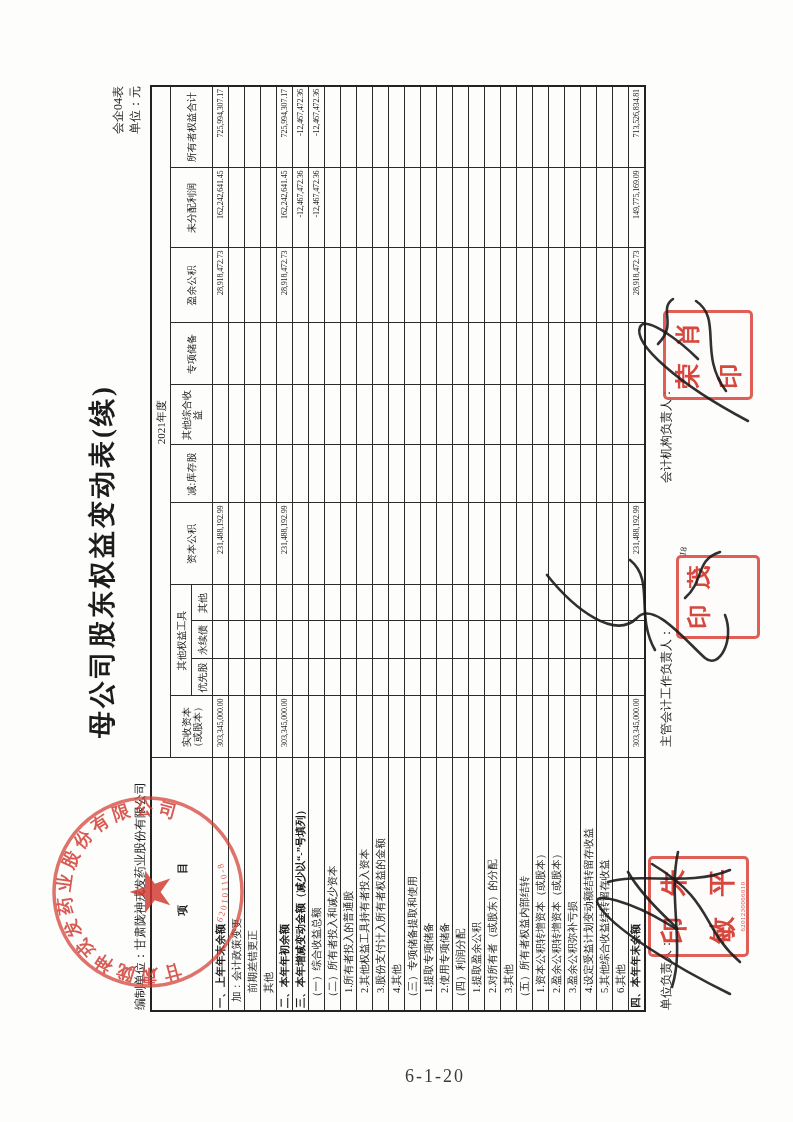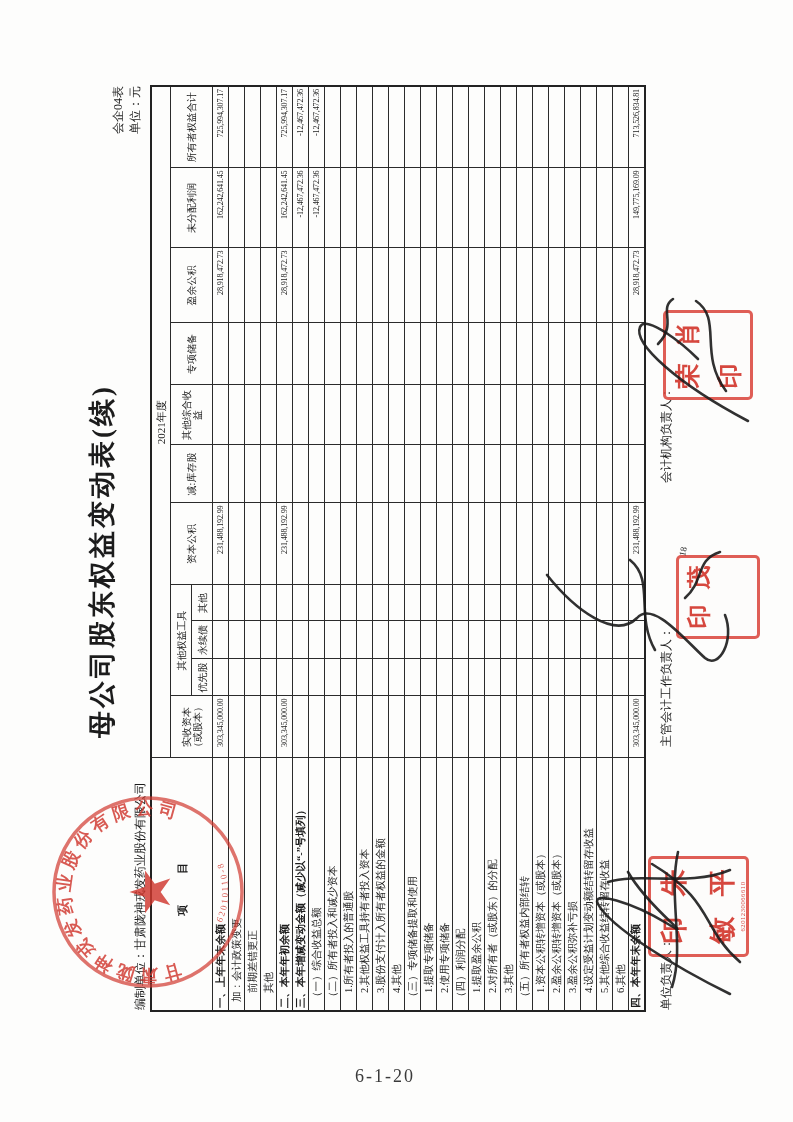--- a/index.html
+++ b/index.html
@@ -21,21 +21,21 @@
                   white-space:normal;vertical-align:middle;}
   .item-h{font-size:13px;font-weight:bold;letter-spacing:10px;text-align:center;vertical-align:middle;}
   tbody tr{height:16px;}
   .row-label{font-size:10.5px;text-align:left;white-space:nowrap;}
   .row-label.b{font-weight:bold;}
   .ind1{padding-left:8px;}
   .ind2{padding-left:17px;}
   .num{font-size:8.2px;text-align:right;white-space:nowrap;letter-spacing:-0.2px;}
   .footer-label{position:absolute;font-size:12px;top:658px;}
   .fl-unit{left:112px;} .fl-chief{left:375px;} .fl-dept{left:639px;}
-  .page-number{position:absolute;left:355px;top:1066px;width:110px;text-align:left;
+  .page-number{position:absolute;left:355px;top:1066px;width:110px;text-align:right;
                font-size:18px;letter-spacing:2px;color:#3a3a3a;}
   
   .company-seal{position:absolute;left:130px;top:44px;width:200px;height:206px;opacity:.82;z-index:3;}
   .seal-square{position:absolute;border:3px solid rgba(217,67,57,.85);border-radius:5px;
                display:grid;grid-template-columns:1fr 1fr;grid-template-rows:1fr 1fr;
                color:rgba(210,55,46,.92);z-index:3;background:rgba(255,240,238,.08);}
   .seal-square .ch{display:flex;align-items:center;justify-content:center;
                    font-size:27px;font-weight:bold;line-height:1;}
   .seal-code{position:absolute;bottom:0;left:0;right:0;text-align:center;font-size:6.5px;
              letter-spacing:.6px;color:rgba(210,55,46,.95);}

